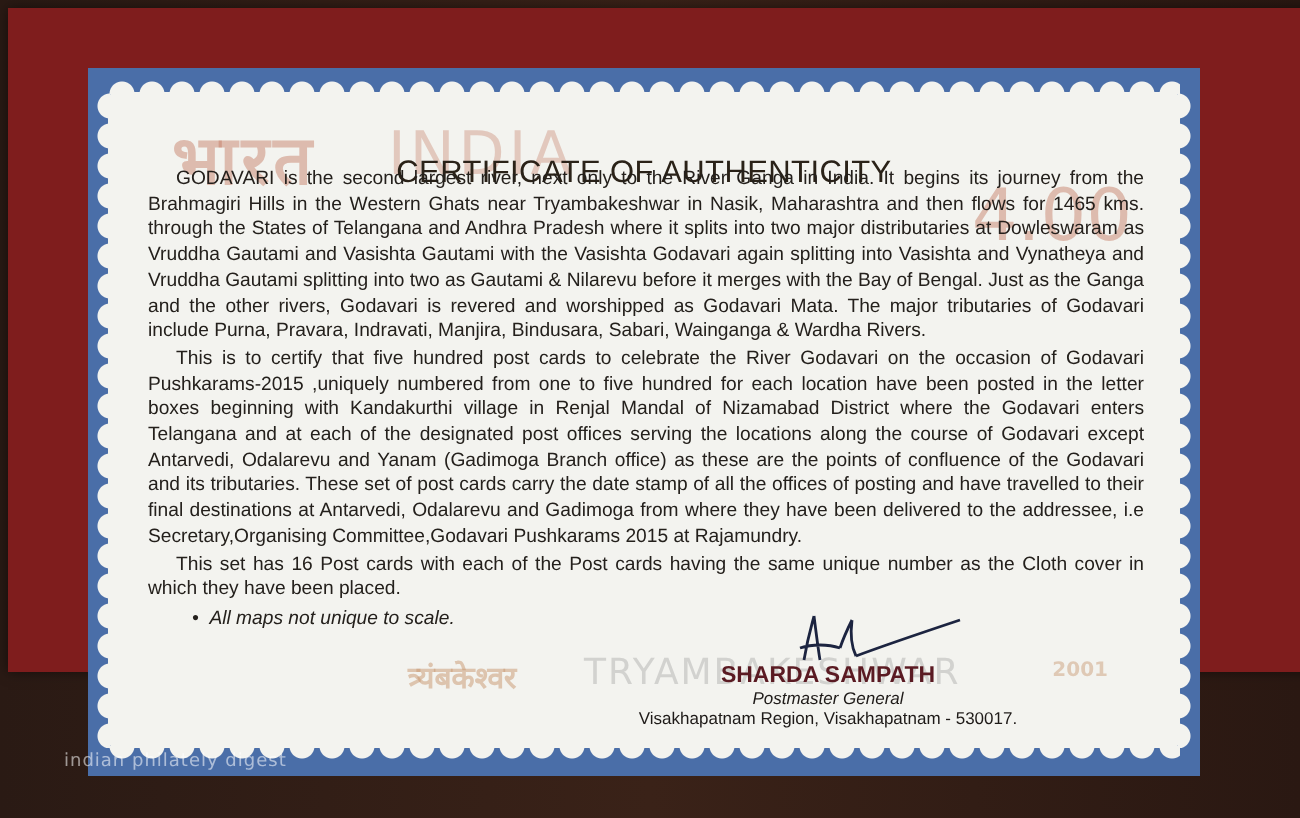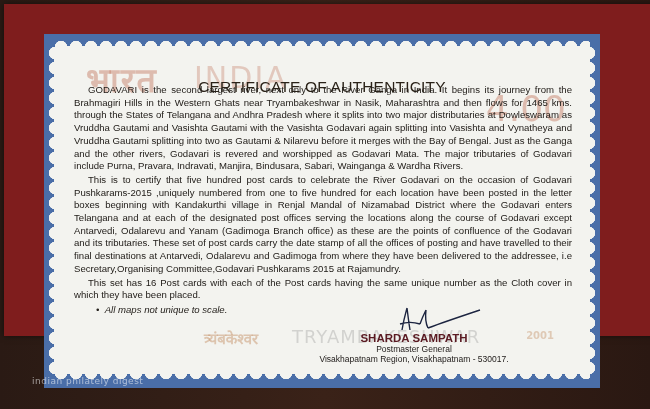--- a/index.html
+++ b/index.html
@@ -85,21 +85,21 @@
     font-style:italic; margin-top:2px; padding-left:22px;
   }
   .signature {
     position:absolute; left:340px; top:258px; width:90px; height:30px;
   }
   .sig-block {
     position:absolute; left:250px; top:286px; width:220px; text-align:center;
     font-family:"Liberation Sans", sans-serif; color:#1e1a18;
   }
   .sig-name { font-size:11.5px; font-weight:bold; color:#5a1a22; }
-  .sig-title { font-size:8.5px; line-height:10px; }
+  .sig-title { font-size:8.5px; line-height:10px;font-style:italic; }
   .sig-address { font-size:8.5px; line-height:10px; }
   .corner-watermark {
     position:absolute; left:28px; top:372px;
     font-size:9px; color:rgba(255,255,255,0.55); letter-spacing:0.5px;
   }
 </style>
 </head>
 <body>
 
 <div class="card">

